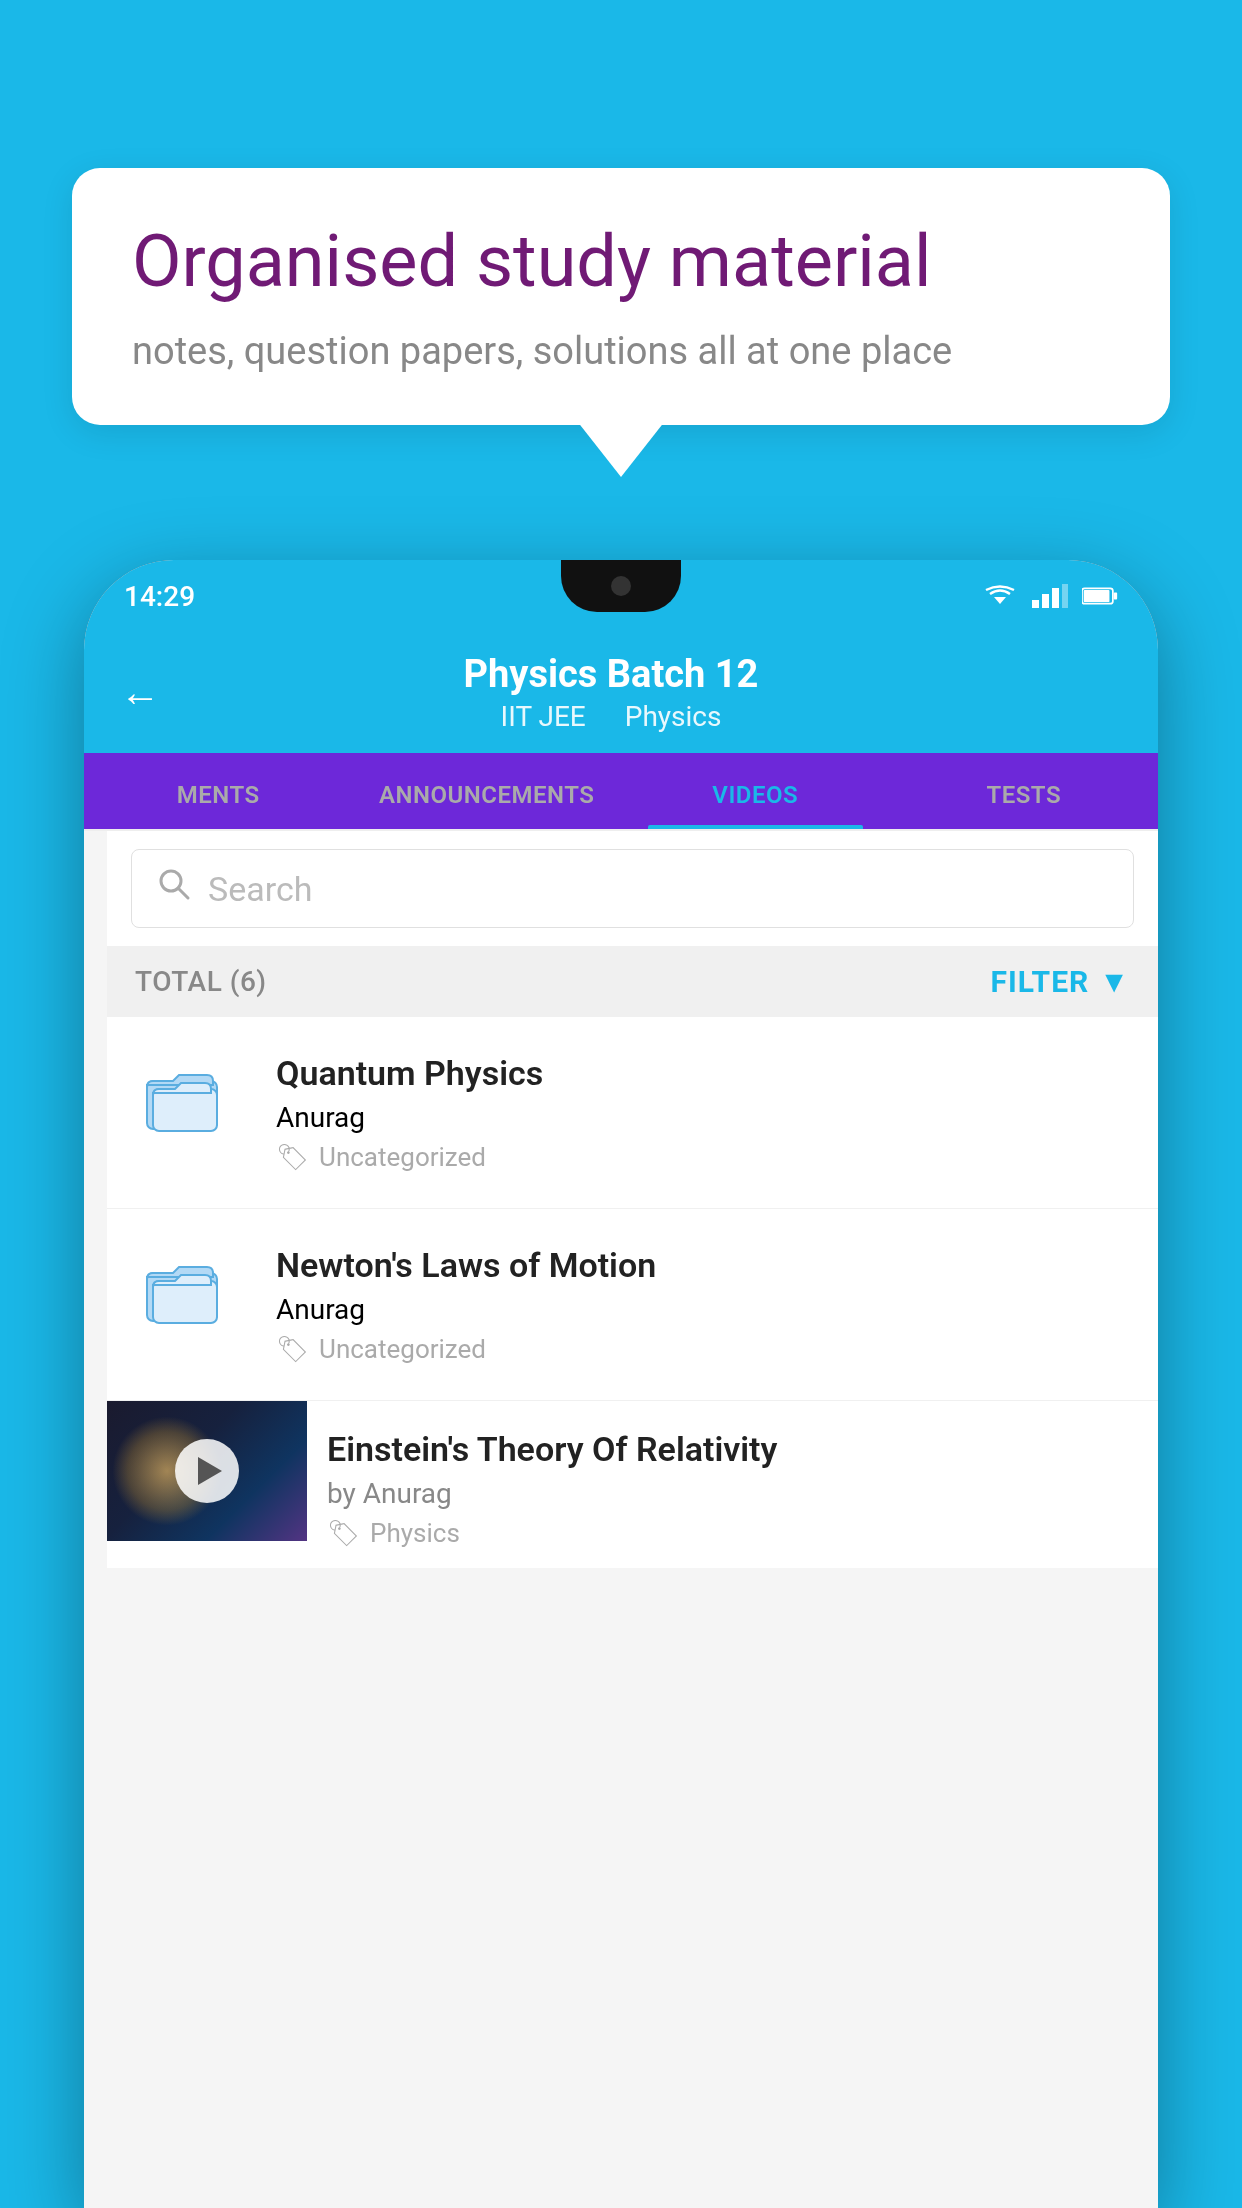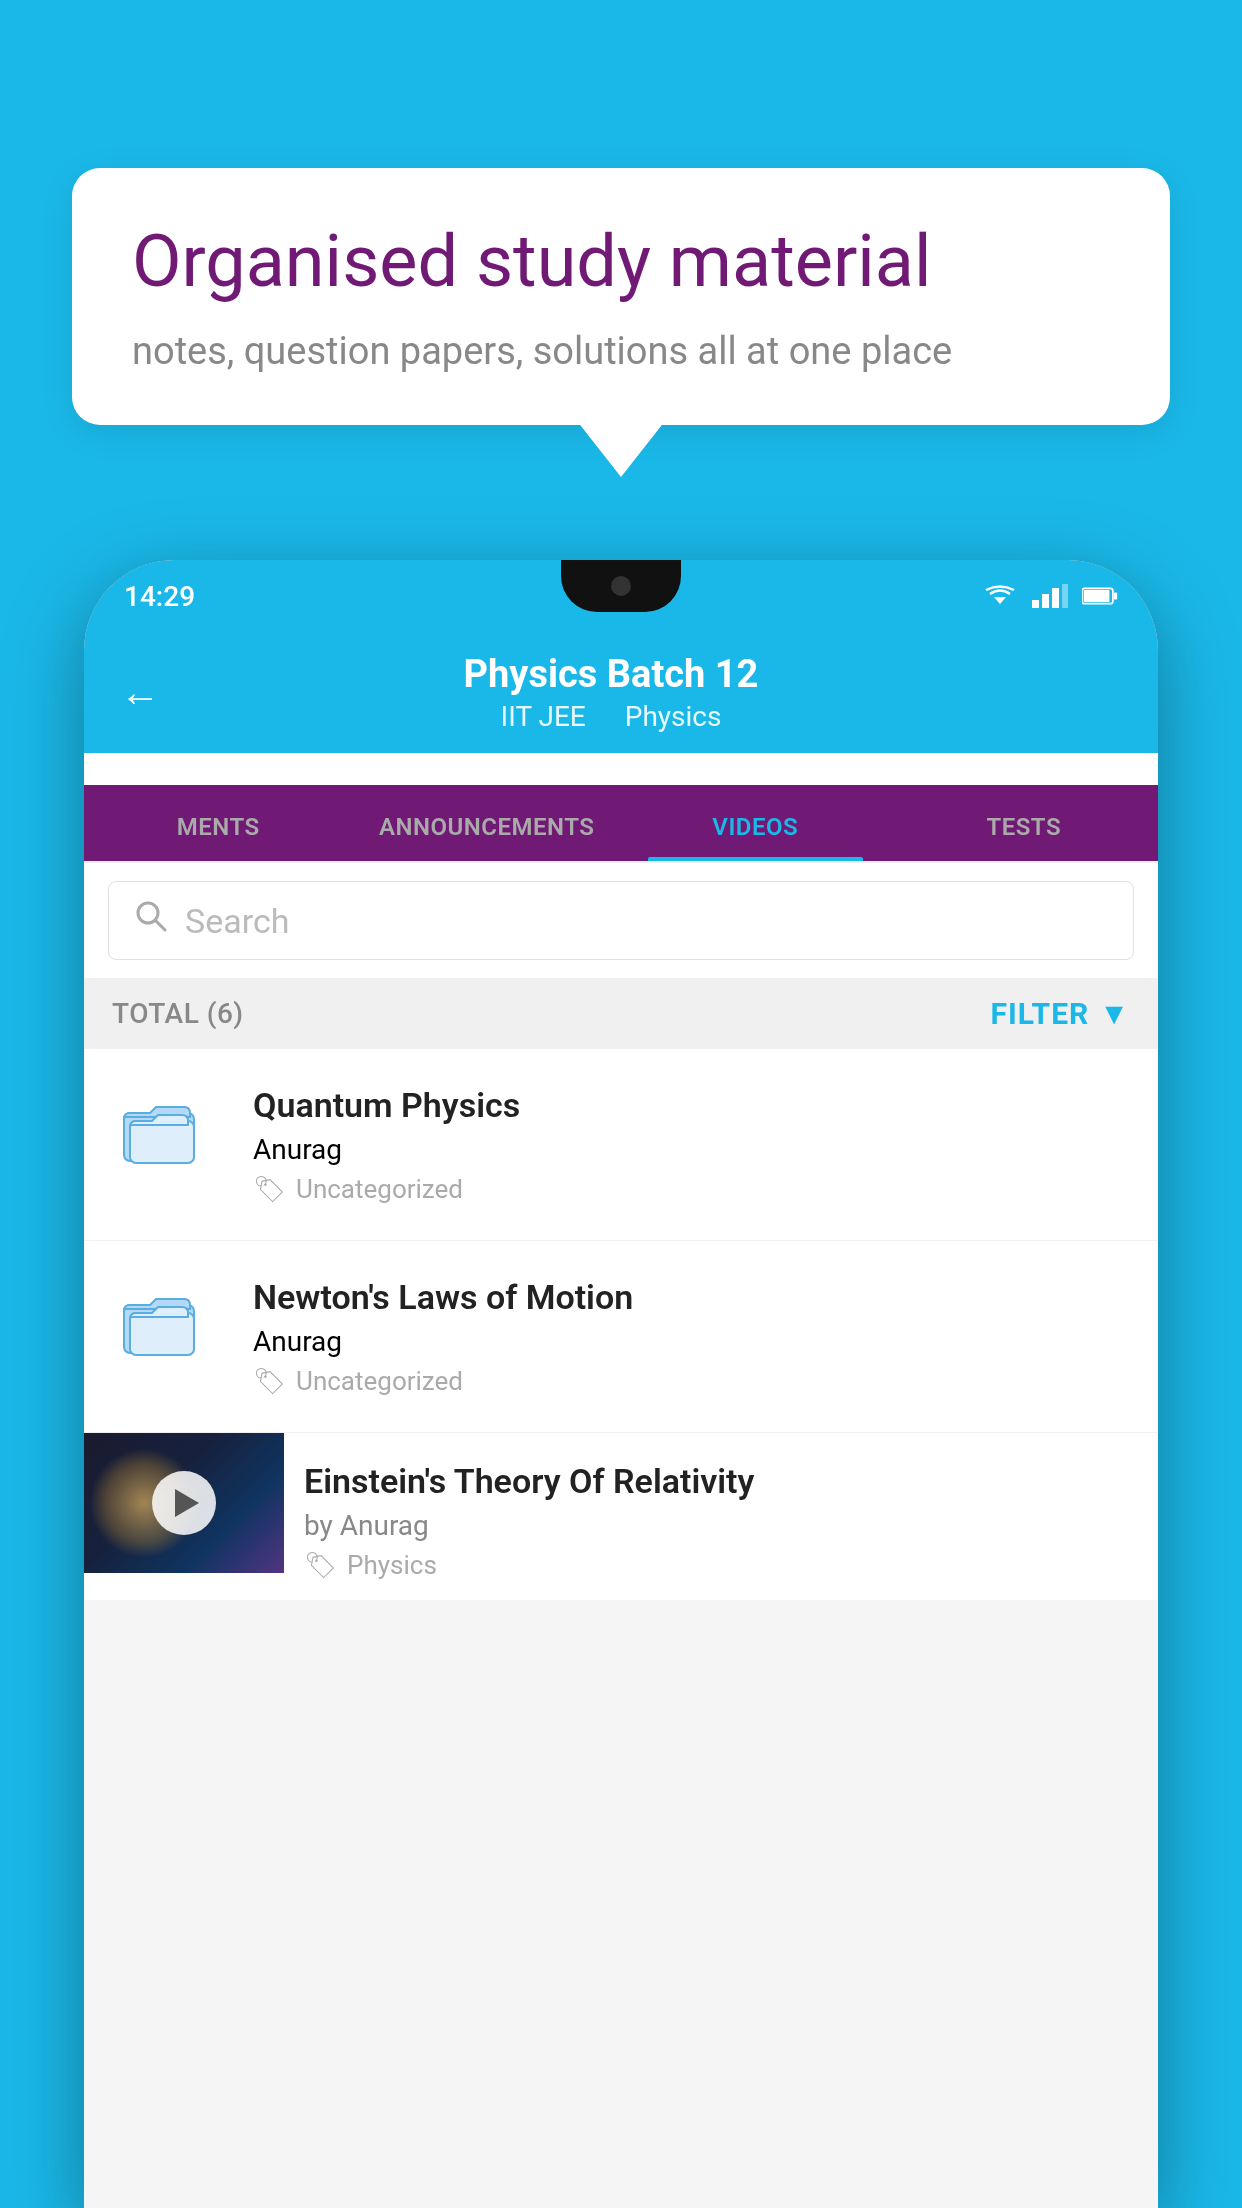--- a/index.html
+++ b/index.html
@@ -133,25 +133,24 @@
       color: rgba(255,255,255,0.9);
       font-size: 28px;
       margin-top: 4px;
     }
     .header-subtags span {
       margin: 0 8px;
     }
 
     
     .tabs-bar {
-      background: #701a75;
+      background: #6d28d9;
       display: flex;
       border-bottom: 2px solid #eee;
       overflow: hidden;
-      margin-top: 32px;
     }
     .tab-item {
       flex: 1;
       text-align: center;
       padding: 28px 4px 20px 4px;
       font-size: 24px;
       font-weight: 600;
       color: #aaa;
       letter-spacing: 0.5px;
       position: relative;
@@ -168,20 +167,21 @@
       right: 10%;
       height: 4px;
       background: #1ab8e8;
       border-radius: 2px 2px 0 0;
     }
 
     
     .content-area {
       background: #f5f5f5;
       flex: 1;
+      padding-left: 23px;
     }
 
     
     .search-bar-wrap {
       background: white;
       padding: 18px 24px;
     }
     .search-bar {
       background: white;
       border: 1.5px solid #e0e0e0;

